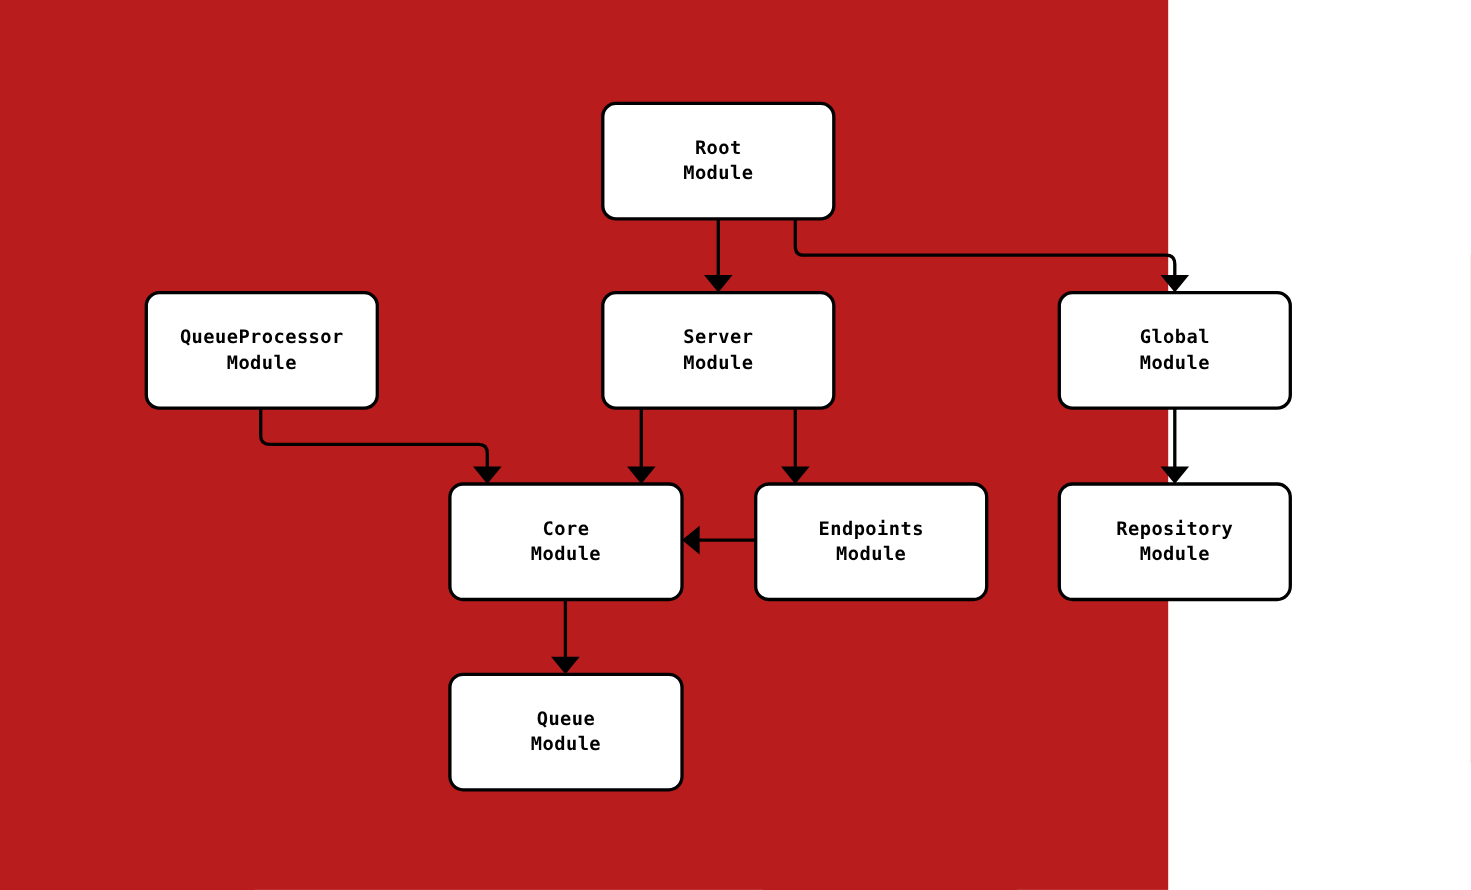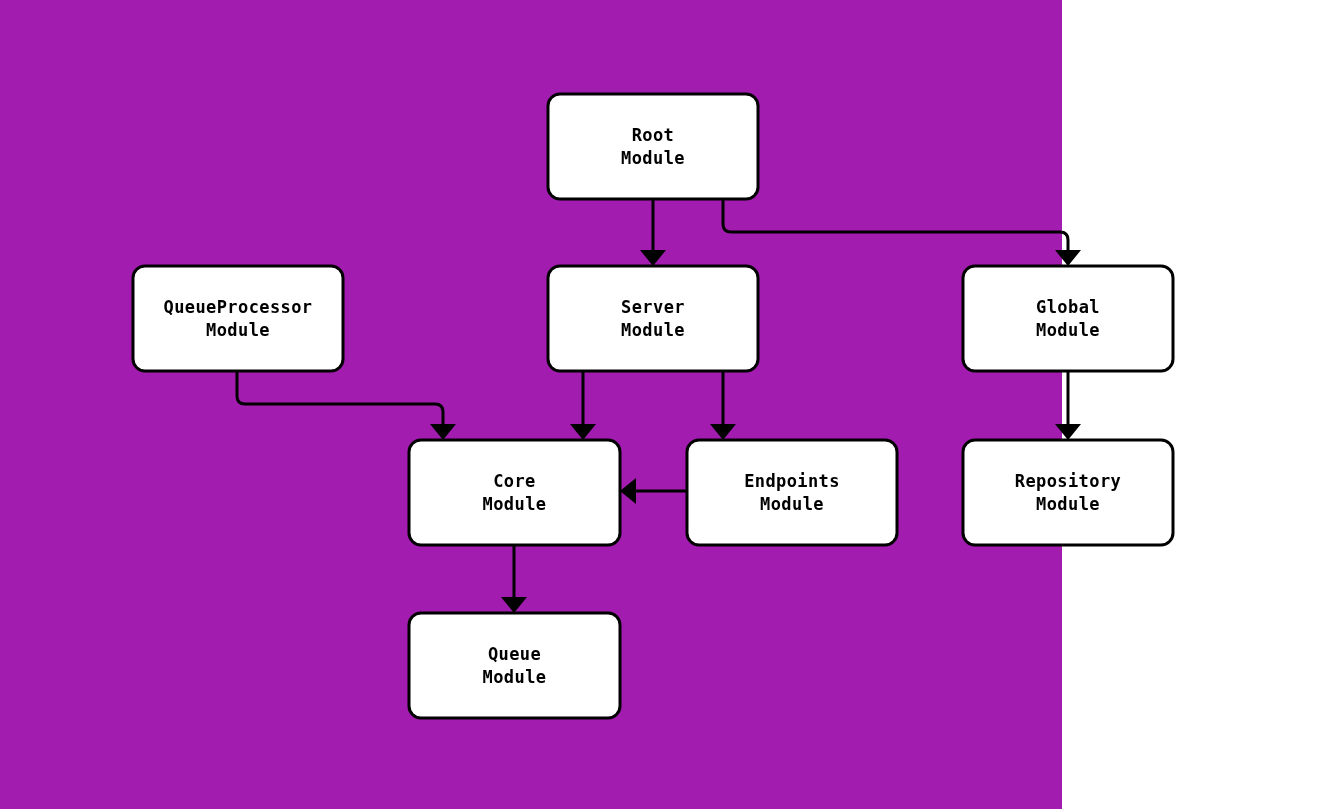--- a/index.html
+++ b/index.html
@@ -11,21 +11,21 @@
   body {
     width: 1337px;
     height: 809px;
     font-family: "DejaVu Sans Mono", "Liberation Mono", monospace;
     overflow: hidden;
   }
   #diagram-root {
     position: relative;
     width: 1062px;
     height: 809px;
-    background: #a21caf;
+    background: #b91c1c;
   }
   svg#diagram-svg {
     display: block;
     width: 1337px;
     height: 809px;
   }
   .node-box {
     fill: #ffffff;
     stroke: #000000;
     stroke-width: 3;

